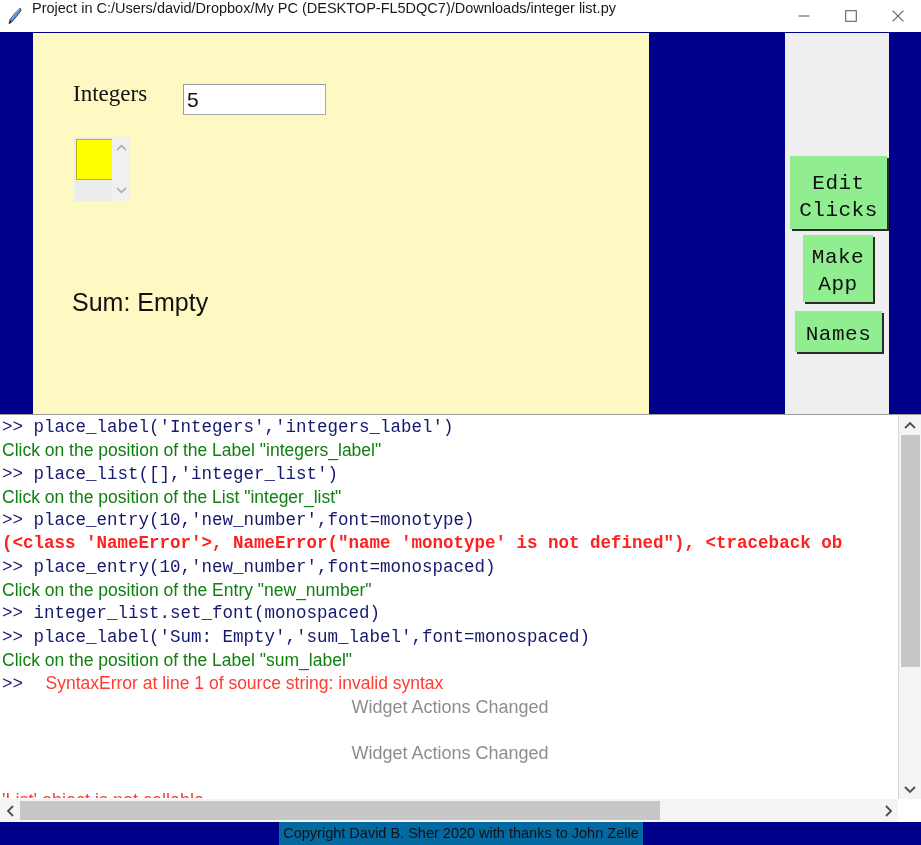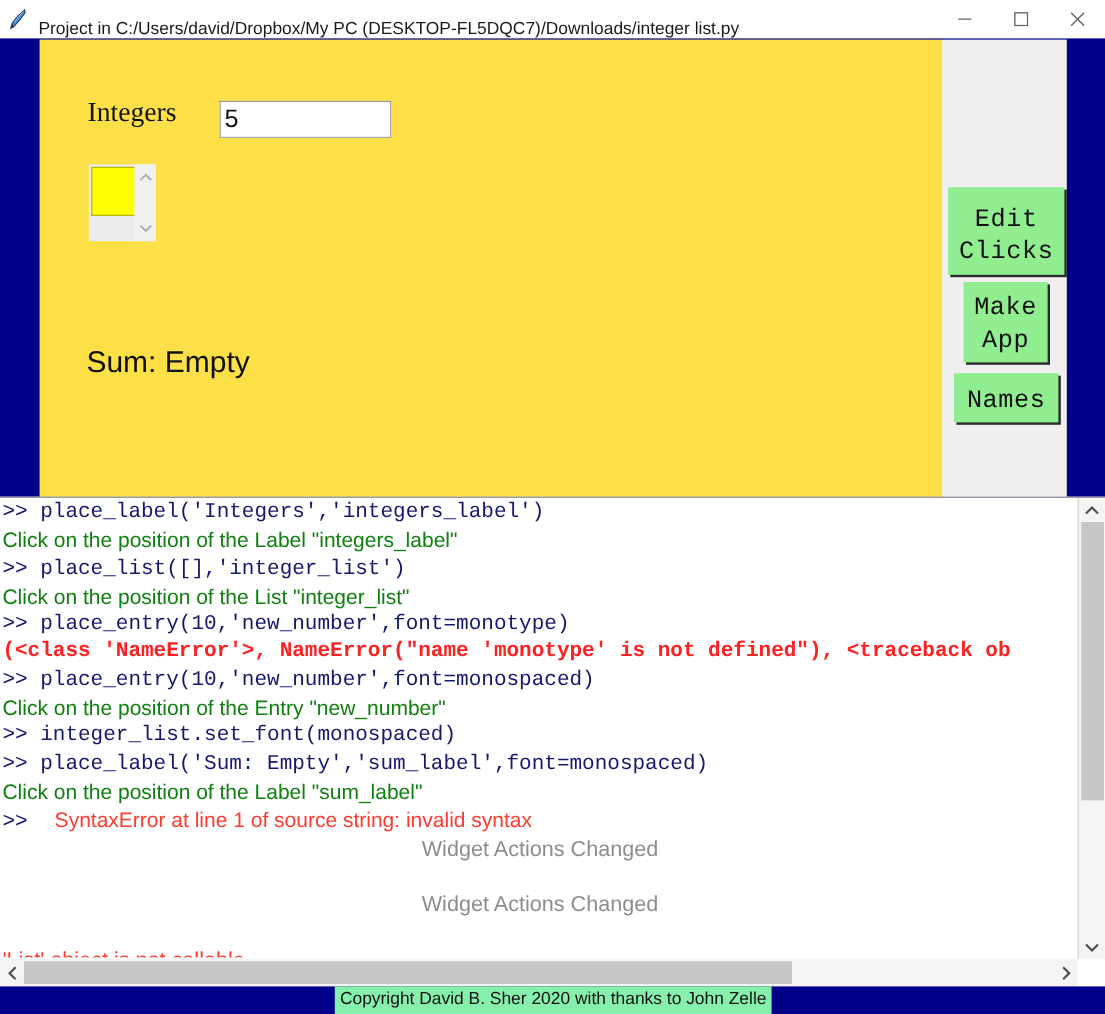--- a/index.html
+++ b/index.html
@@ -13,21 +13,21 @@
     position: relative;
     width: 921px; height: 845px;
     background: #ffffff;
   }
 
   
   .titlebar {
     position: absolute; left: 0; top: 0;
     width: 921px; height: 32px;
     background: #ffffff;
-    display: flex; align-items: flex-end;
+    display: flex; align-items: flex-start;
   }
   .title-icon {
     width: 30px; height: 32px;
     display: flex; align-items: center; justify-content: center;
     flex: 0 0 auto;
   }
   .title-text {
     font-size: 14.5px;
     color: #1a1a1a;
     white-space: nowrap;
@@ -42,22 +42,22 @@
   .win-btn svg { display: block; }
 
   
   .app-frame {
     position: absolute; left: 0; top: 32px;
     width: 921px; height: 382px;
     background: #00008b;
   }
   .canvas {
     position: absolute; left: 33px; top: 1px;
-    width: 752px; height: 381px;
-    background: #fde047;
+    width: 616px; height: 381px;
+    background: #fef9c3;
   }
   .right-panel {
     position: absolute; left: 785px; top: 1px;
     width: 104px; height: 381px;
     background: #efeff0;
   }
 
   
   .integers-label {
     position: absolute; left: 40px; top: 48px;
@@ -234,21 +234,21 @@
 
   
   .statusbar {
     position: absolute; left: 0; top: 822px;
     width: 921px; height: 23px;
     background: #00008b;
   }
   .copyright {
     position: absolute; left: 279px; top: 0px;
     width: 364px; height: 23px;
-    background: #86efac;
+    background: #0369a1;
     color: #111111;
     font-family: "Liberation Sans", sans-serif;
     font-size: 14.5px;
     line-height: 23px;
     text-align: center;
     white-space: nowrap;
     overflow: hidden;
   }
 </style>
 </head>

